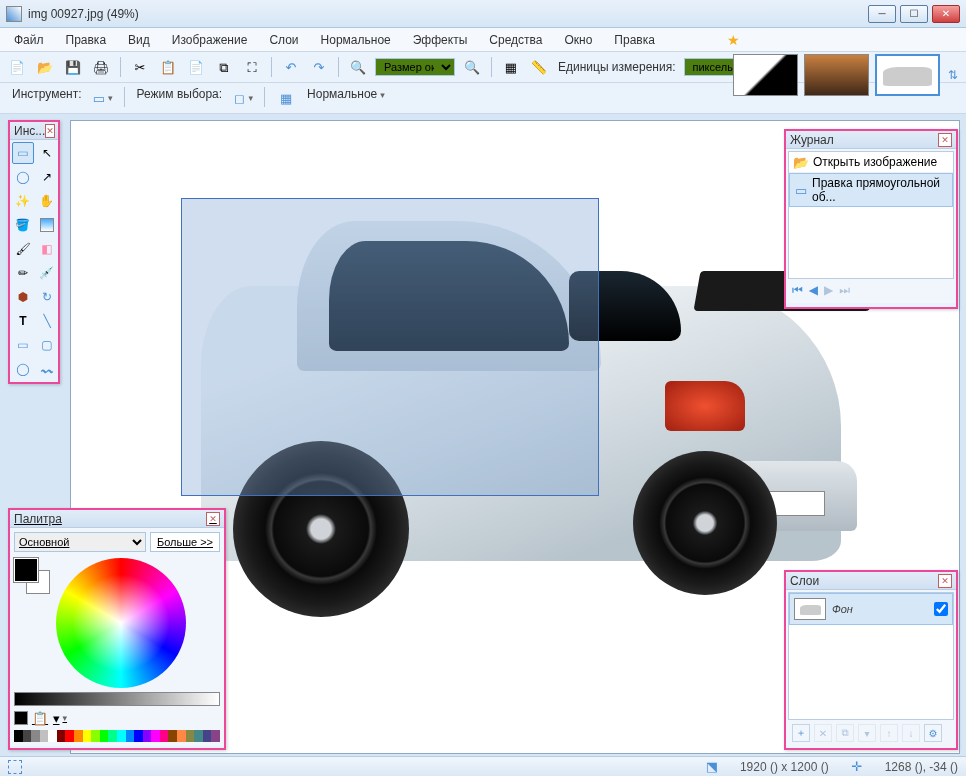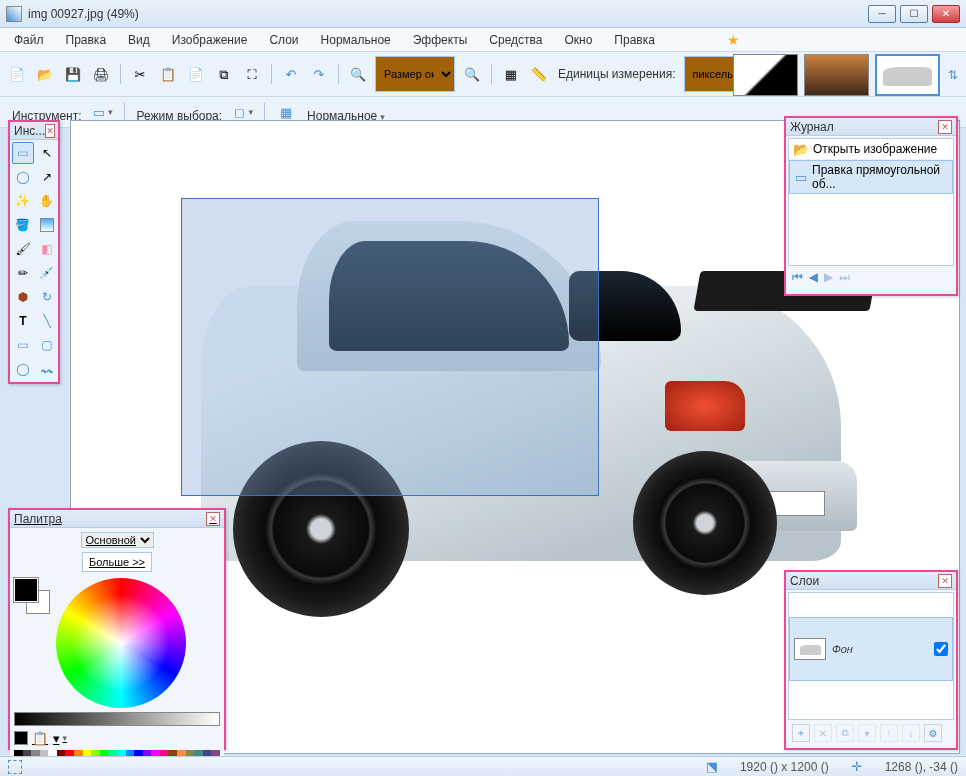--- a/index.html
+++ b/index.html
@@ -16,25 +16,25 @@
 
 .menubar { height: 24px; background: #f5f9fe; display: flex; align-items: center; padding: 2px 4px; gap: 2px; border-bottom: 1px solid #cad8e8; }
 .menubar .menu-item { padding: 3px 10px; color: #333; cursor: pointer; }
 .menubar .star { margin-left: 60px; color: #f5b020; font-size: 14px; }
 
 
 .toolbar { background: #eaf2fb; padding: 4px 6px; display: flex; align-items: center; gap: 6px; border-bottom: 1px solid #cad8e8; flex-wrap: wrap; }
 .tool-btn { width: 22px; height: 22px; display: flex; align-items: center; justify-content: center; border: 1px solid transparent; border-radius: 2px; cursor: pointer; }
 .sep { width: 1px; height: 20px; background: #b0c4de; margin: 0 2px; }
 .toolbar-label { color: #333; padding: 0 2px; }
-.toolbar-select { height: 36px; border: 1px solid #a8c8e4; background: #a16207; padding: 1px 4px; font-size: 11px; }
+.toolbar-select { height: 18px; border: 1px solid #a8c8e4; background: #4d7c0f; padding: 1px 4px; font-size: 11px; }
 .dropdown-arrow::after { content: "▾"; font-size: 9px; margin-left: 3px; color: #666; }
 
 
-.toolbar2 { background: #eaf2fb; padding: 4px 10px; display: flex; align-items: flex-end; gap: 8px; border-bottom: 1px solid #cad8e8; }
+.toolbar2 { background: #eaf2fb; padding: 4px 10px; display: flex; align-items: flex-start; gap: 8px; border-bottom: 1px solid #cad8e8; }
 
 
 .thumb-strip { position: absolute; top: 54px; right: 6px; display: flex; gap: 6px; align-items: center; }
 .thumb { width: 65px; height: 42px; border: 1px solid #888; background: #fff; }
 .thumb.active { border: 2px solid #4a90d9; background: #d6e8f8; }
 .thumb.black { background: linear-gradient(135deg,#fff 48%,#000 52%); }
 .thumb.sky { background: linear-gradient(#c88040,#402818); }
 .thumb.car { background: #fff; position: relative; }
 .thumb.car::after { content: ""; position: absolute; left: 10%; top: 30%; width: 80%; height: 50%; background: #ccc; border-radius: 30% 20% 10% 10%; }
 .thumb-collapse { width: 14px; height: 42px; display: flex; align-items: center; justify-content: center; color: #4a90d9; }
@@ -65,50 +65,50 @@
 .panel-close { width: 14px; height: 14px; border: 1px solid #c06060; background: #fff; color: #c06060; font-size: 9px; display: flex; align-items: center; justify-content: center; cursor: pointer; }
 .panel-body { padding: 2px; background: #f0f6fc; }
 
 
 .tools-panel { top: 120px; left: 8px; width: 52px; }
 .tools-grid { display: grid; grid-template-columns: 1fr 1fr; gap: 2px; padding: 2px; }
 .toolp { width: 22px; height: 22px; display: flex; align-items: center; justify-content: center; border: 1px solid transparent; border-radius: 2px; cursor: pointer; font-size: 14px; }
 .toolp.active { border-color: #4a90d9; background: #d6e8f8; }
 
 
-.history-panel { top: 116px; right: 8px; width: 174px; height: 180px; }
+.history-panel { top: 129px; right: 8px; width: 174px; height: 180px; }
 .history-list { height: 128px; background: #fff; border: 1px solid #b8cce2; overflow: hidden; }
 .history-item { padding: 2px 4px; display: flex; align-items: center; gap: 4px; font-size: 11px; border-bottom: 1px solid #f0f0f0; }
 .history-item.sel { background: #d6e8f8; border: 1px solid #9cc4ec; }
 .history-nav { padding: 4px; display: flex; gap: 6px; }
 .history-nav .nav-btn { color: #4a90d9; cursor: pointer; font-size: 12px; }
 .history-nav .nav-btn.dis { color: #b0c4de; }
 
 
 .palette-panel { left: 8px; bottom: 26px; width: 218px; height: 242px; text-decoration: underline; }
 .palette-body { padding: 4px; background: #f0f6fc; }
-.palette-row1 { display: flex; gap: 4px; align-items: center; flex-direction: column; }
+.palette-row1 { display: flex; gap: 4px; align-items: center; }
 .palette-row1 select { height: 20px; flex: 1; border: 1px solid #a8c8e4; font-size: 11px; }
 .palette-more { height: 20px; padding: 1px 6px; border: 1px solid #a8c8e4; background: #fff; font-size: 11px; }
 .color-wheel-area { display: flex; gap: 6px; margin-top: 6px; }
 .color-swatch-stack { position: relative; width: 36px; height: 36px; }
 .swatch-fg { position: absolute; width: 24px; height: 24px; background: #000; border: 1px solid #fff; outline: 1px solid #888; }
 .swatch-bg { position: absolute; left: 12px; top: 12px; width: 24px; height: 24px; background: #fff; border: 1px solid #888; }
 .color-wheel { width: 130px; height: 130px; border-radius: 50%; background: conic-gradient(red,magenta,blue,cyan,lime,yellow,red); position: relative; }
 .color-wheel::after { content: ""; position: absolute; inset: 12%; border-radius: 50%; background: radial-gradient(#fff,transparent 70%); }
 .opacity-slider { height: 14px; background: linear-gradient(90deg,#000,#fff); border: 1px solid #888; margin-top: 4px; }
 .color-row-simple { display: flex; gap: 4px; margin-top: 4px; align-items: center; }
 .small-swatch { width: 14px; height: 14px; border: 1px solid #888; }
 .color-strip { display: flex; margin-top: 4px; }
 .color-strip div { flex: 1; height: 12px; }
 
 
 .layers-panel { right: 8px; bottom: 26px; width: 174px; height: 180px; }
 .layers-list { height: 128px; background: #fff; border: 1px solid #b8cce2; }
-.layer-row { display: flex; align-items: center; gap: 6px; padding: 20px 4px; background: #d6e8f8; border: 1px solid #9cc4ec; margin-top: 24px; }
+.layer-row { display: flex; align-items: center; gap: 6px; padding: 4px 4px; background: #d6e8f8; border: 1px solid #9cc4ec; }
 .layer-thumb { width: 32px; height: 22px; background: #fff; border: 1px solid #888; position: relative; }
 .layer-thumb::after { content: ""; position: absolute; left: 15%; top: 30%; width: 70%; height: 50%; background: #ccc; border-radius: 30% 20% 10% 10%; }
 .layer-row .name { flex: 1; font-style: italic; font-size: 11px; color: #444; }
 .layer-row input { width: 14px; height: 14px; }
 .layers-toolbar { padding: 4px; display: flex; gap: 4px; }
 .layer-btn { width: 18px; height: 18px; border: 1px solid #c4d4e6; background: #f0f6fc; font-size: 10px; display: flex; align-items: center; justify-content: center; color: #4a90d9; }
 .layer-btn.dis { color: #b0c4de; border-color: #e0e8f0; }
 
 
 .statusbar { position: absolute; bottom: 0; left: 0; right: 0; height: 20px; background: linear-gradient(#f0f6fc,#dce8f5); border-top: 1px solid #b8cce2; display: flex; align-items: center; padding: 0 8px; font-size: 11px; color: #555; gap: 16px; }

